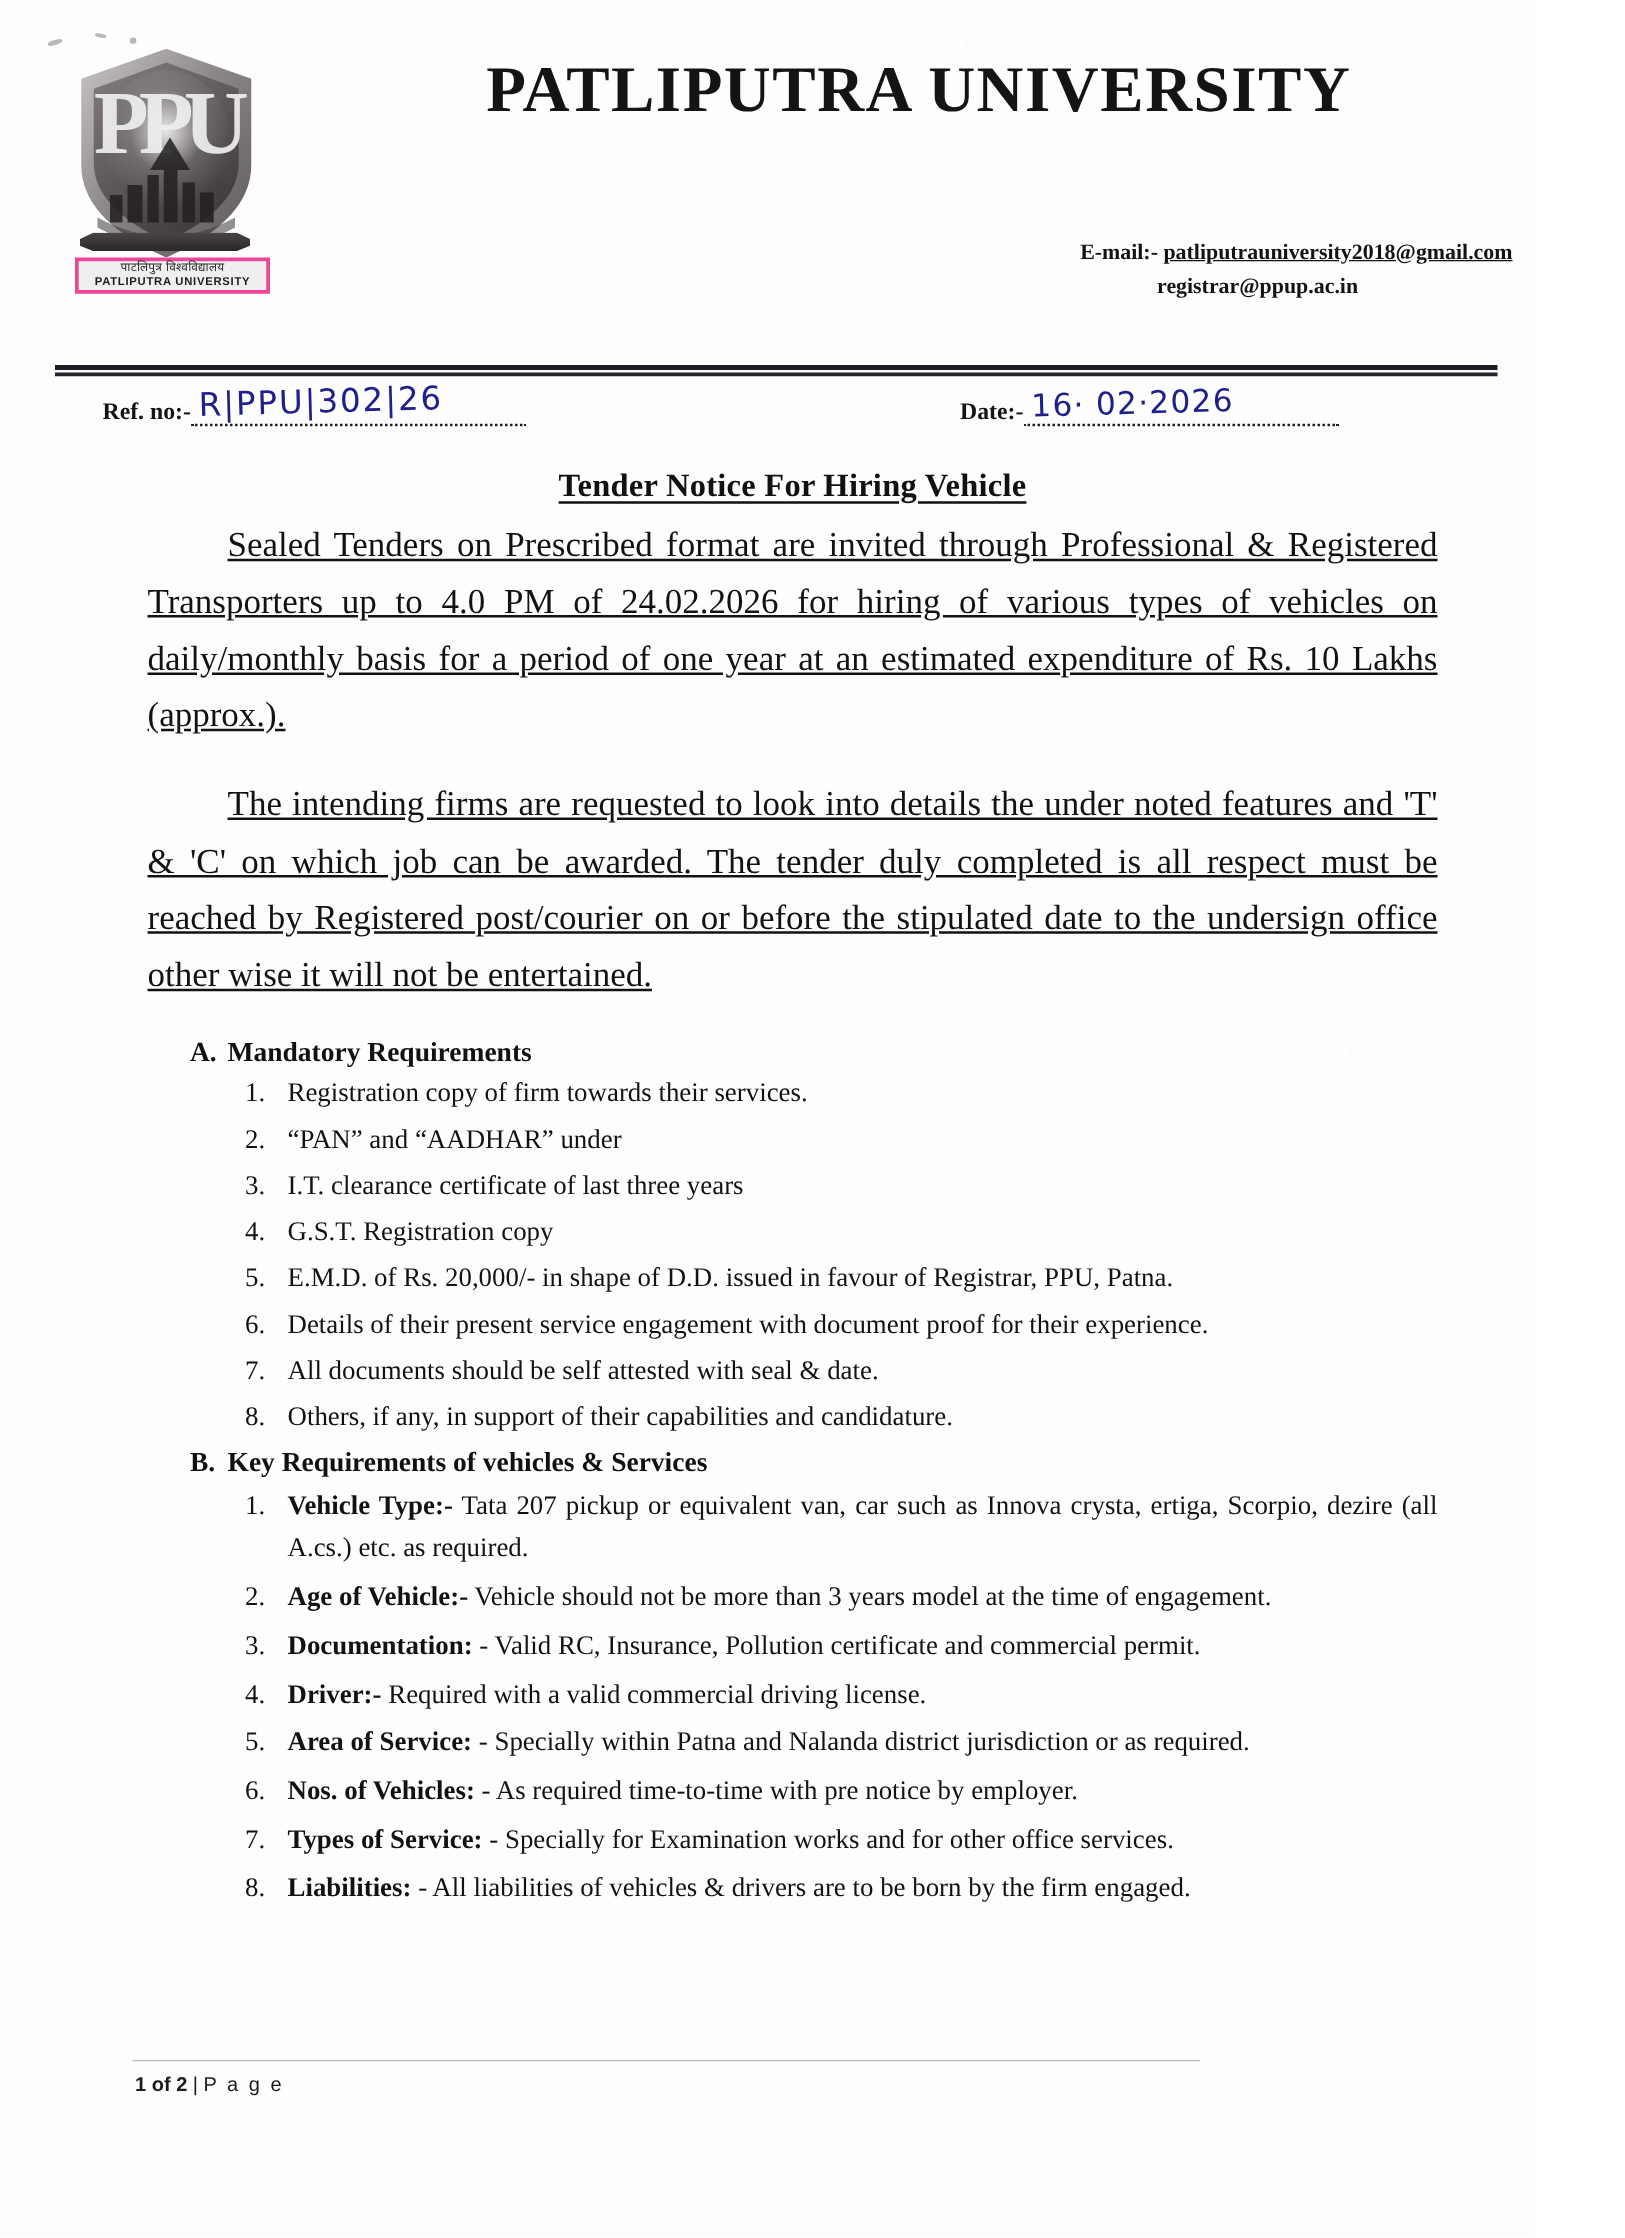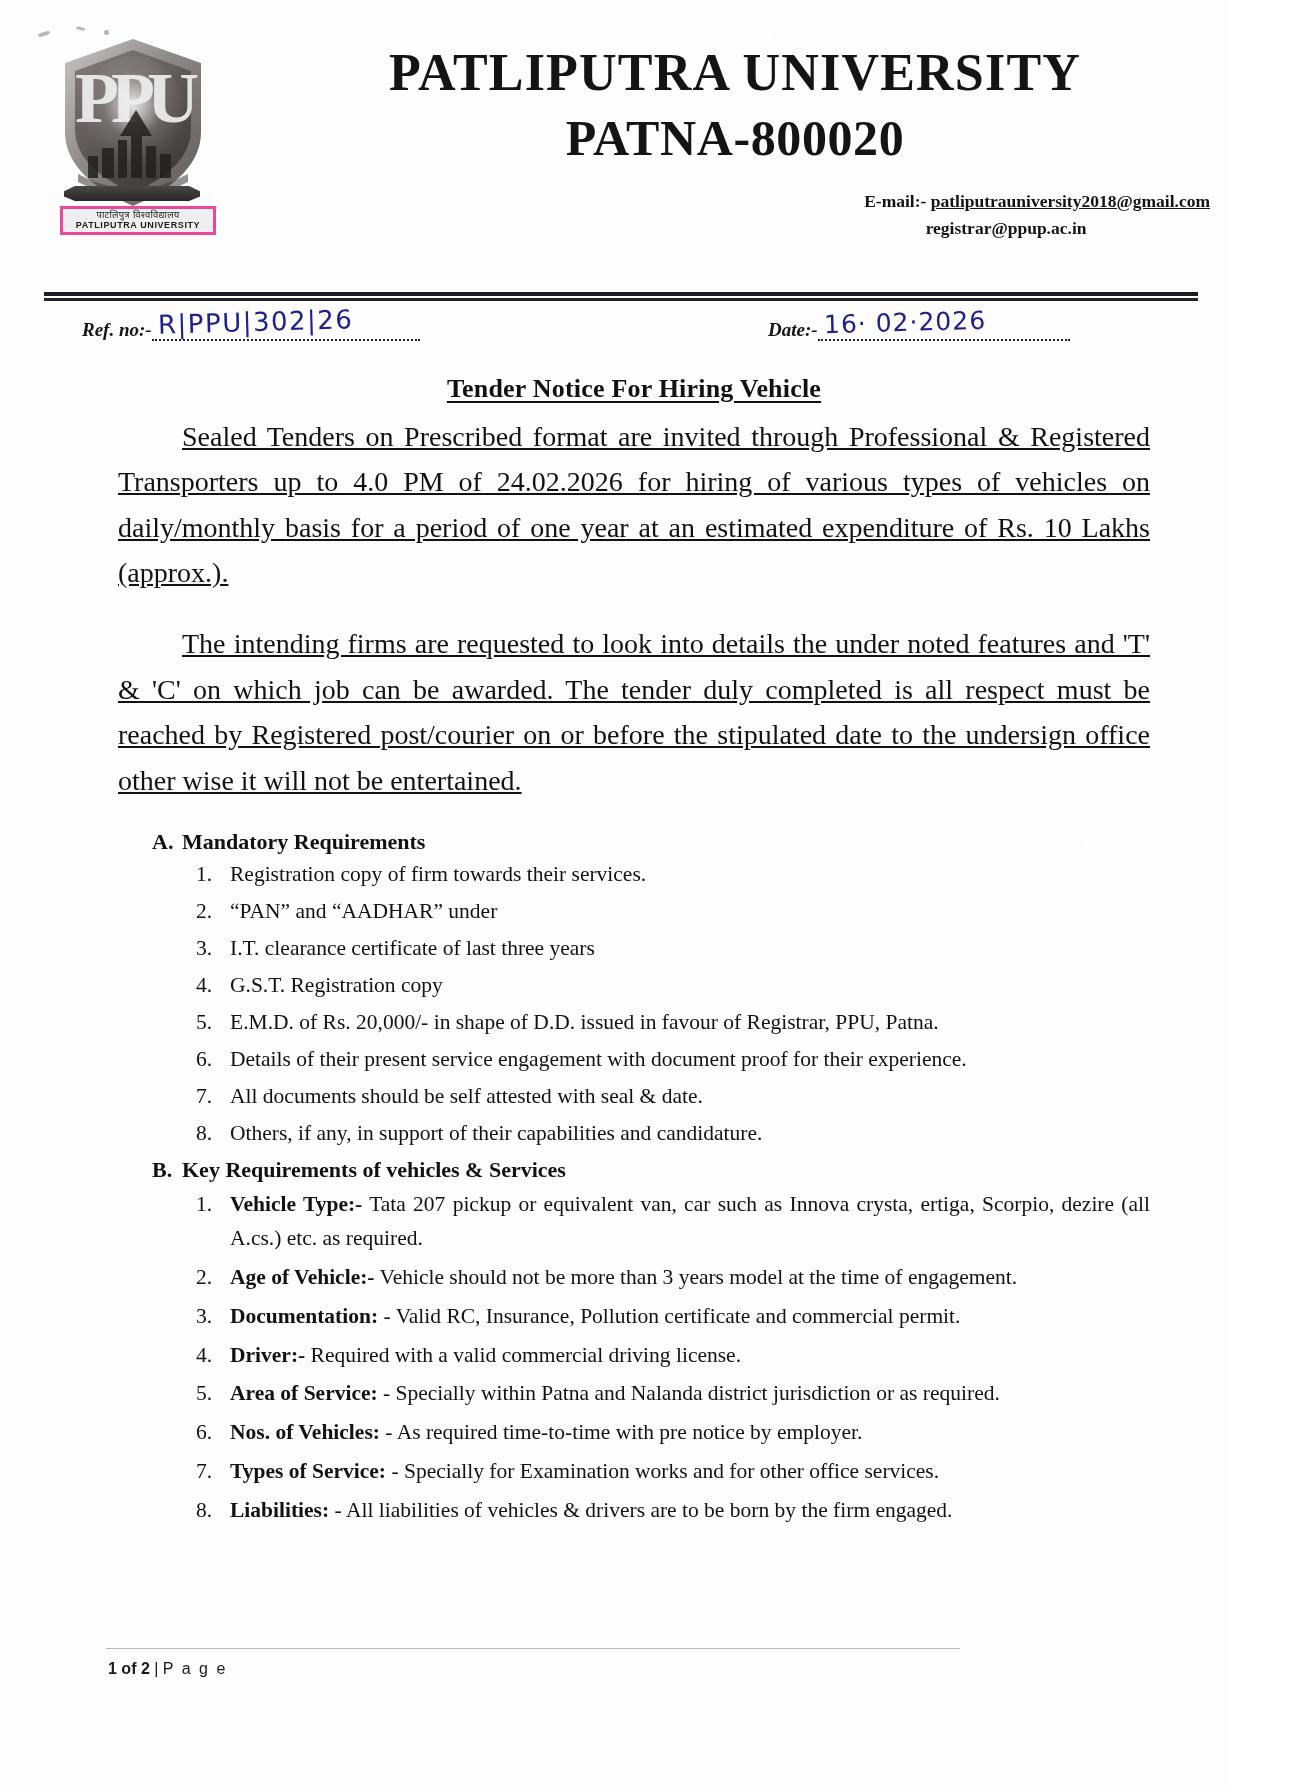--- a/index.html
+++ b/index.html
@@ -154,21 +154,20 @@
     height: 46px;
   }
   .ref-block { position: absolute; left: 82px; top: 0; }
   .date-block { position: absolute; left: 768px; top: 0; }
   .lbl {
     font-size: 19px;
     font-weight: bold;
     color: #141414;
     display: inline-block;
     vertical-align: bottom;
-    font-style: italic;
   }
   .dotfill {
     display: inline-block;
     vertical-align: bottom;
     position: relative;
     border-bottom: 2.5px dotted #1e1e28;
     height: 21px;
   }
   .dotfill.ref { width: 268px; }
   .dotfill.date { width: 252px; }
@@ -347,21 +346,20 @@
         <div class="ribbon"></div>
       </div>
       <div class="logo-caption">
         <span class="hindi">पाटलिपुत्र विश्वविद्यालय</span>
         <span class="eng">PATLIPUTRA UNIVERSITY</span>
       </div>
     </div>
 
     <div class="titles">
       <div class="uni-name">PATLIPUTRA UNIVERSITY</div>
-      <div class="uni-city">PATNA-800020</div>
     </div>
 
     <div class="contact">
       <span>E-mail:-</span>
       <span class="mailto">patliputrauniversity2018@gmail.com</span>
       <span class="line2">registrar@ppup.ac.in</span>
     </div>
   </div>
 
   <div class="rule-double">

